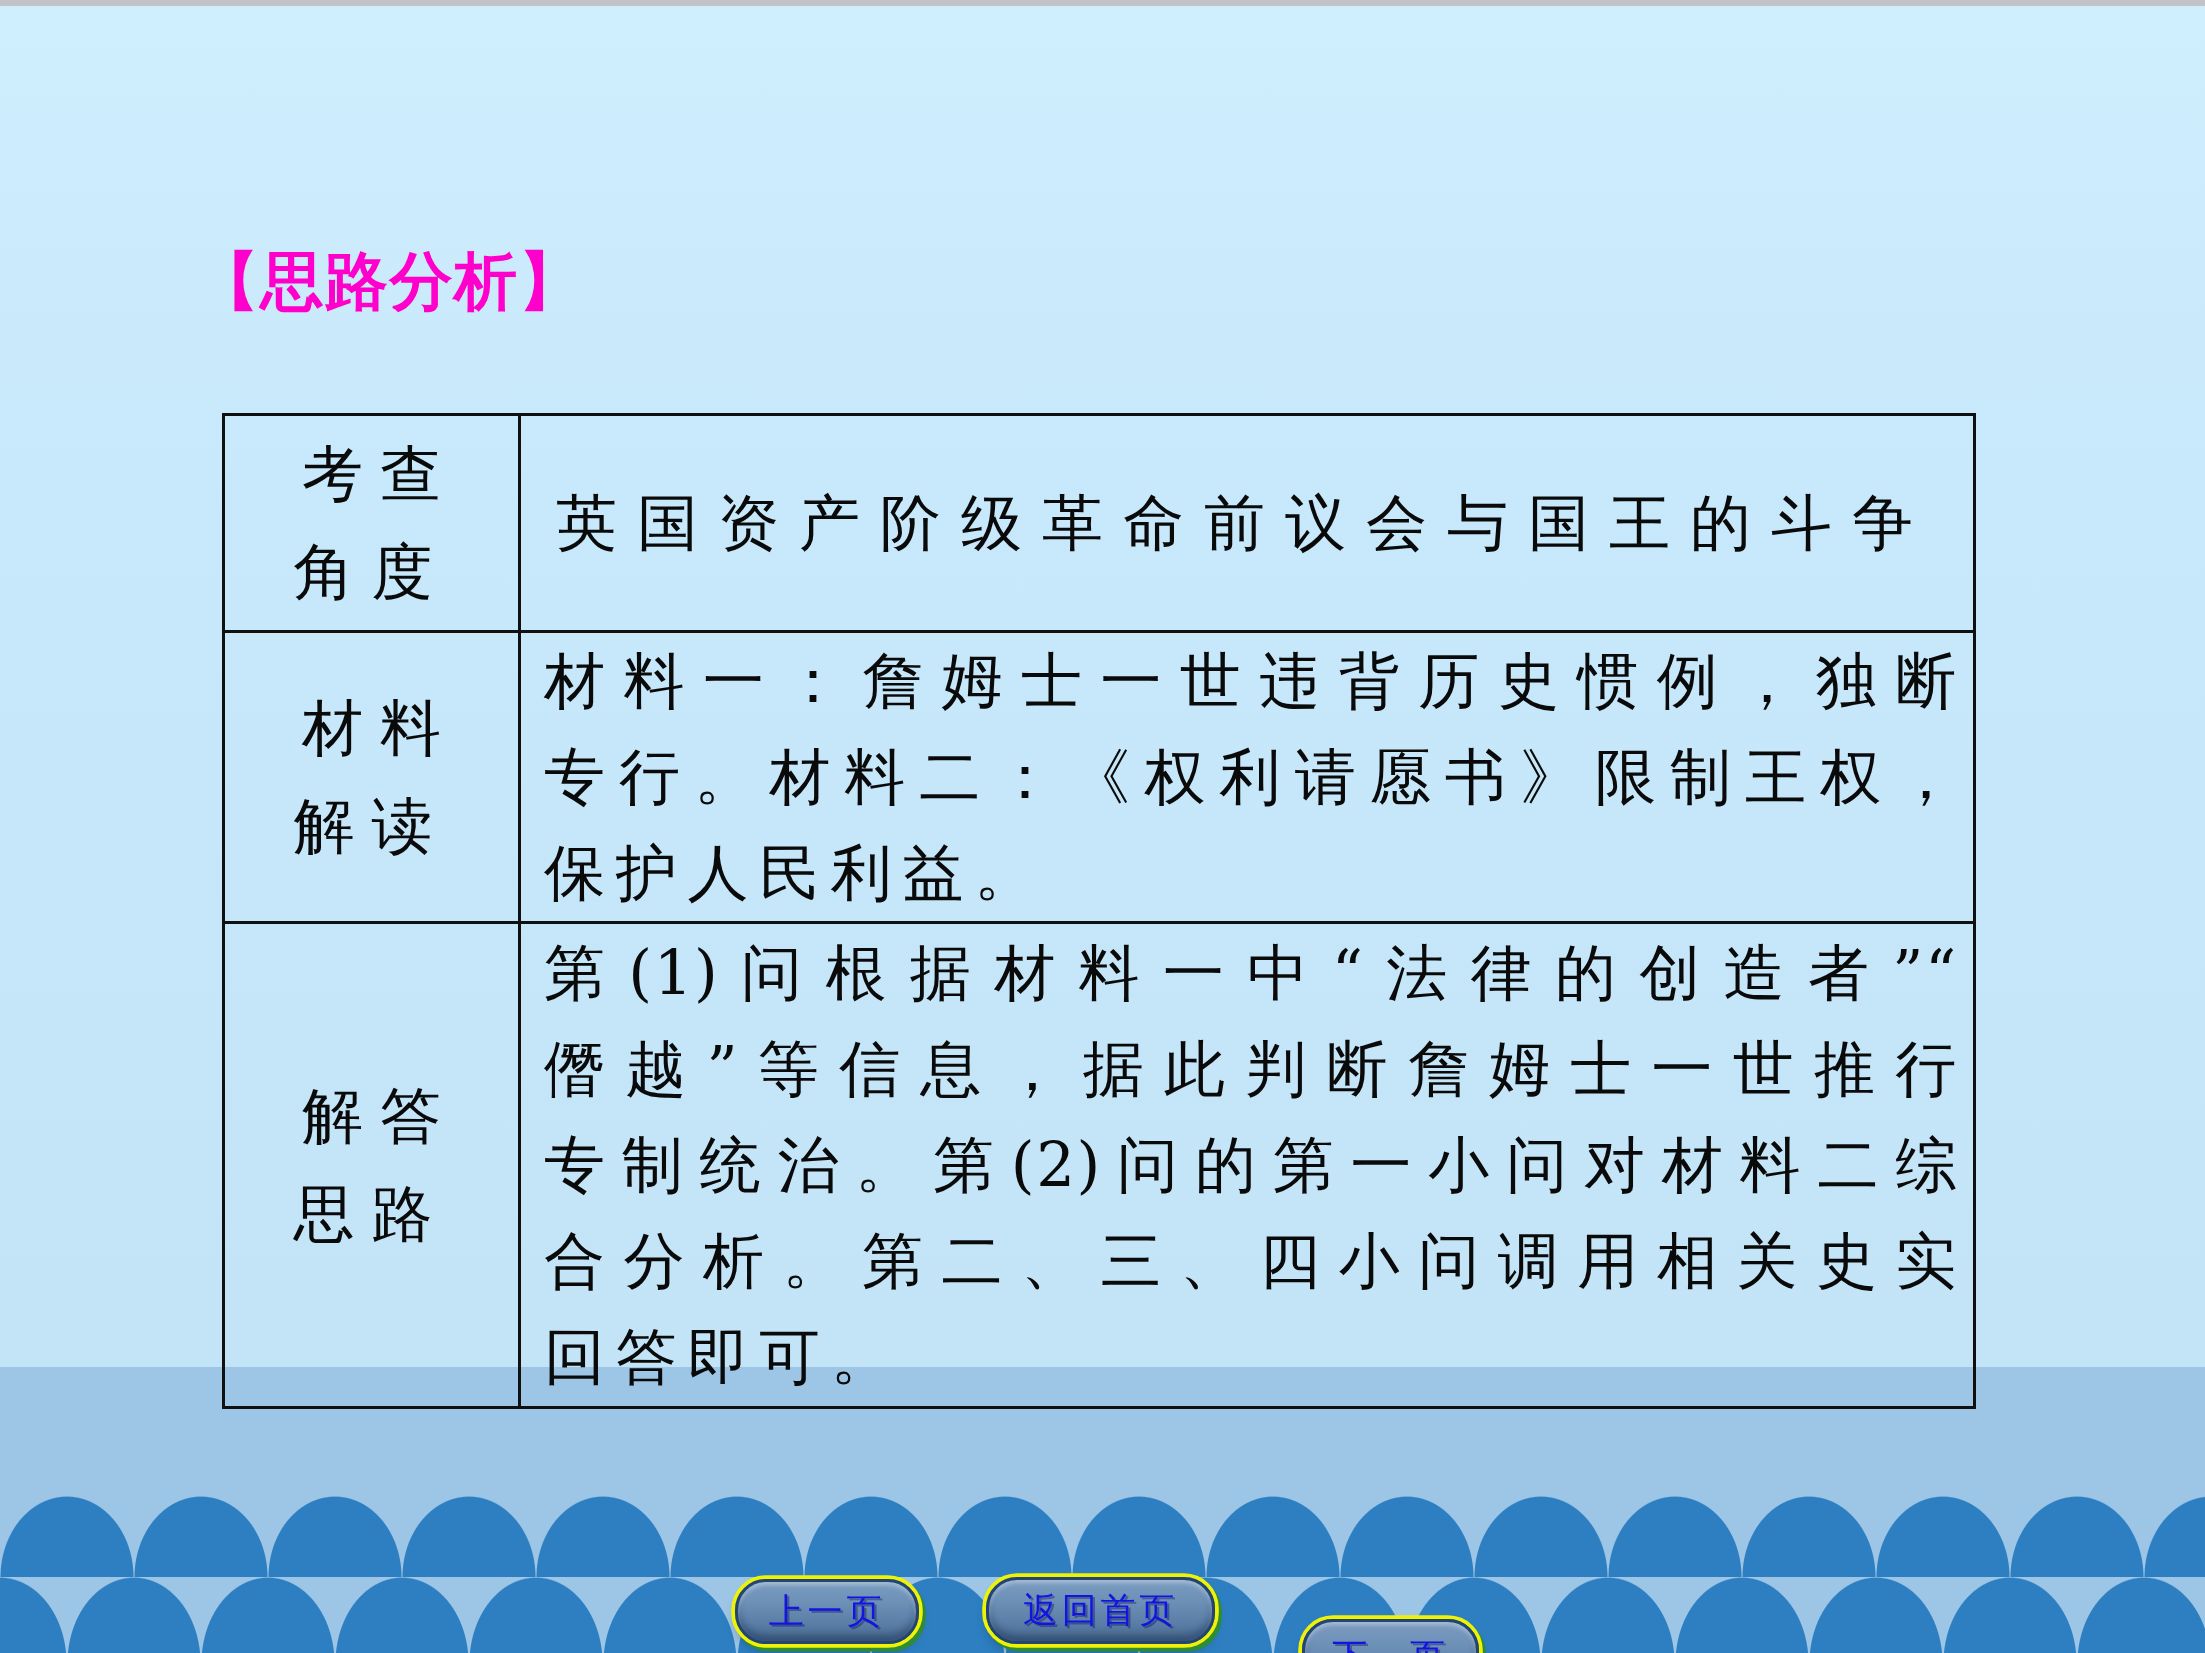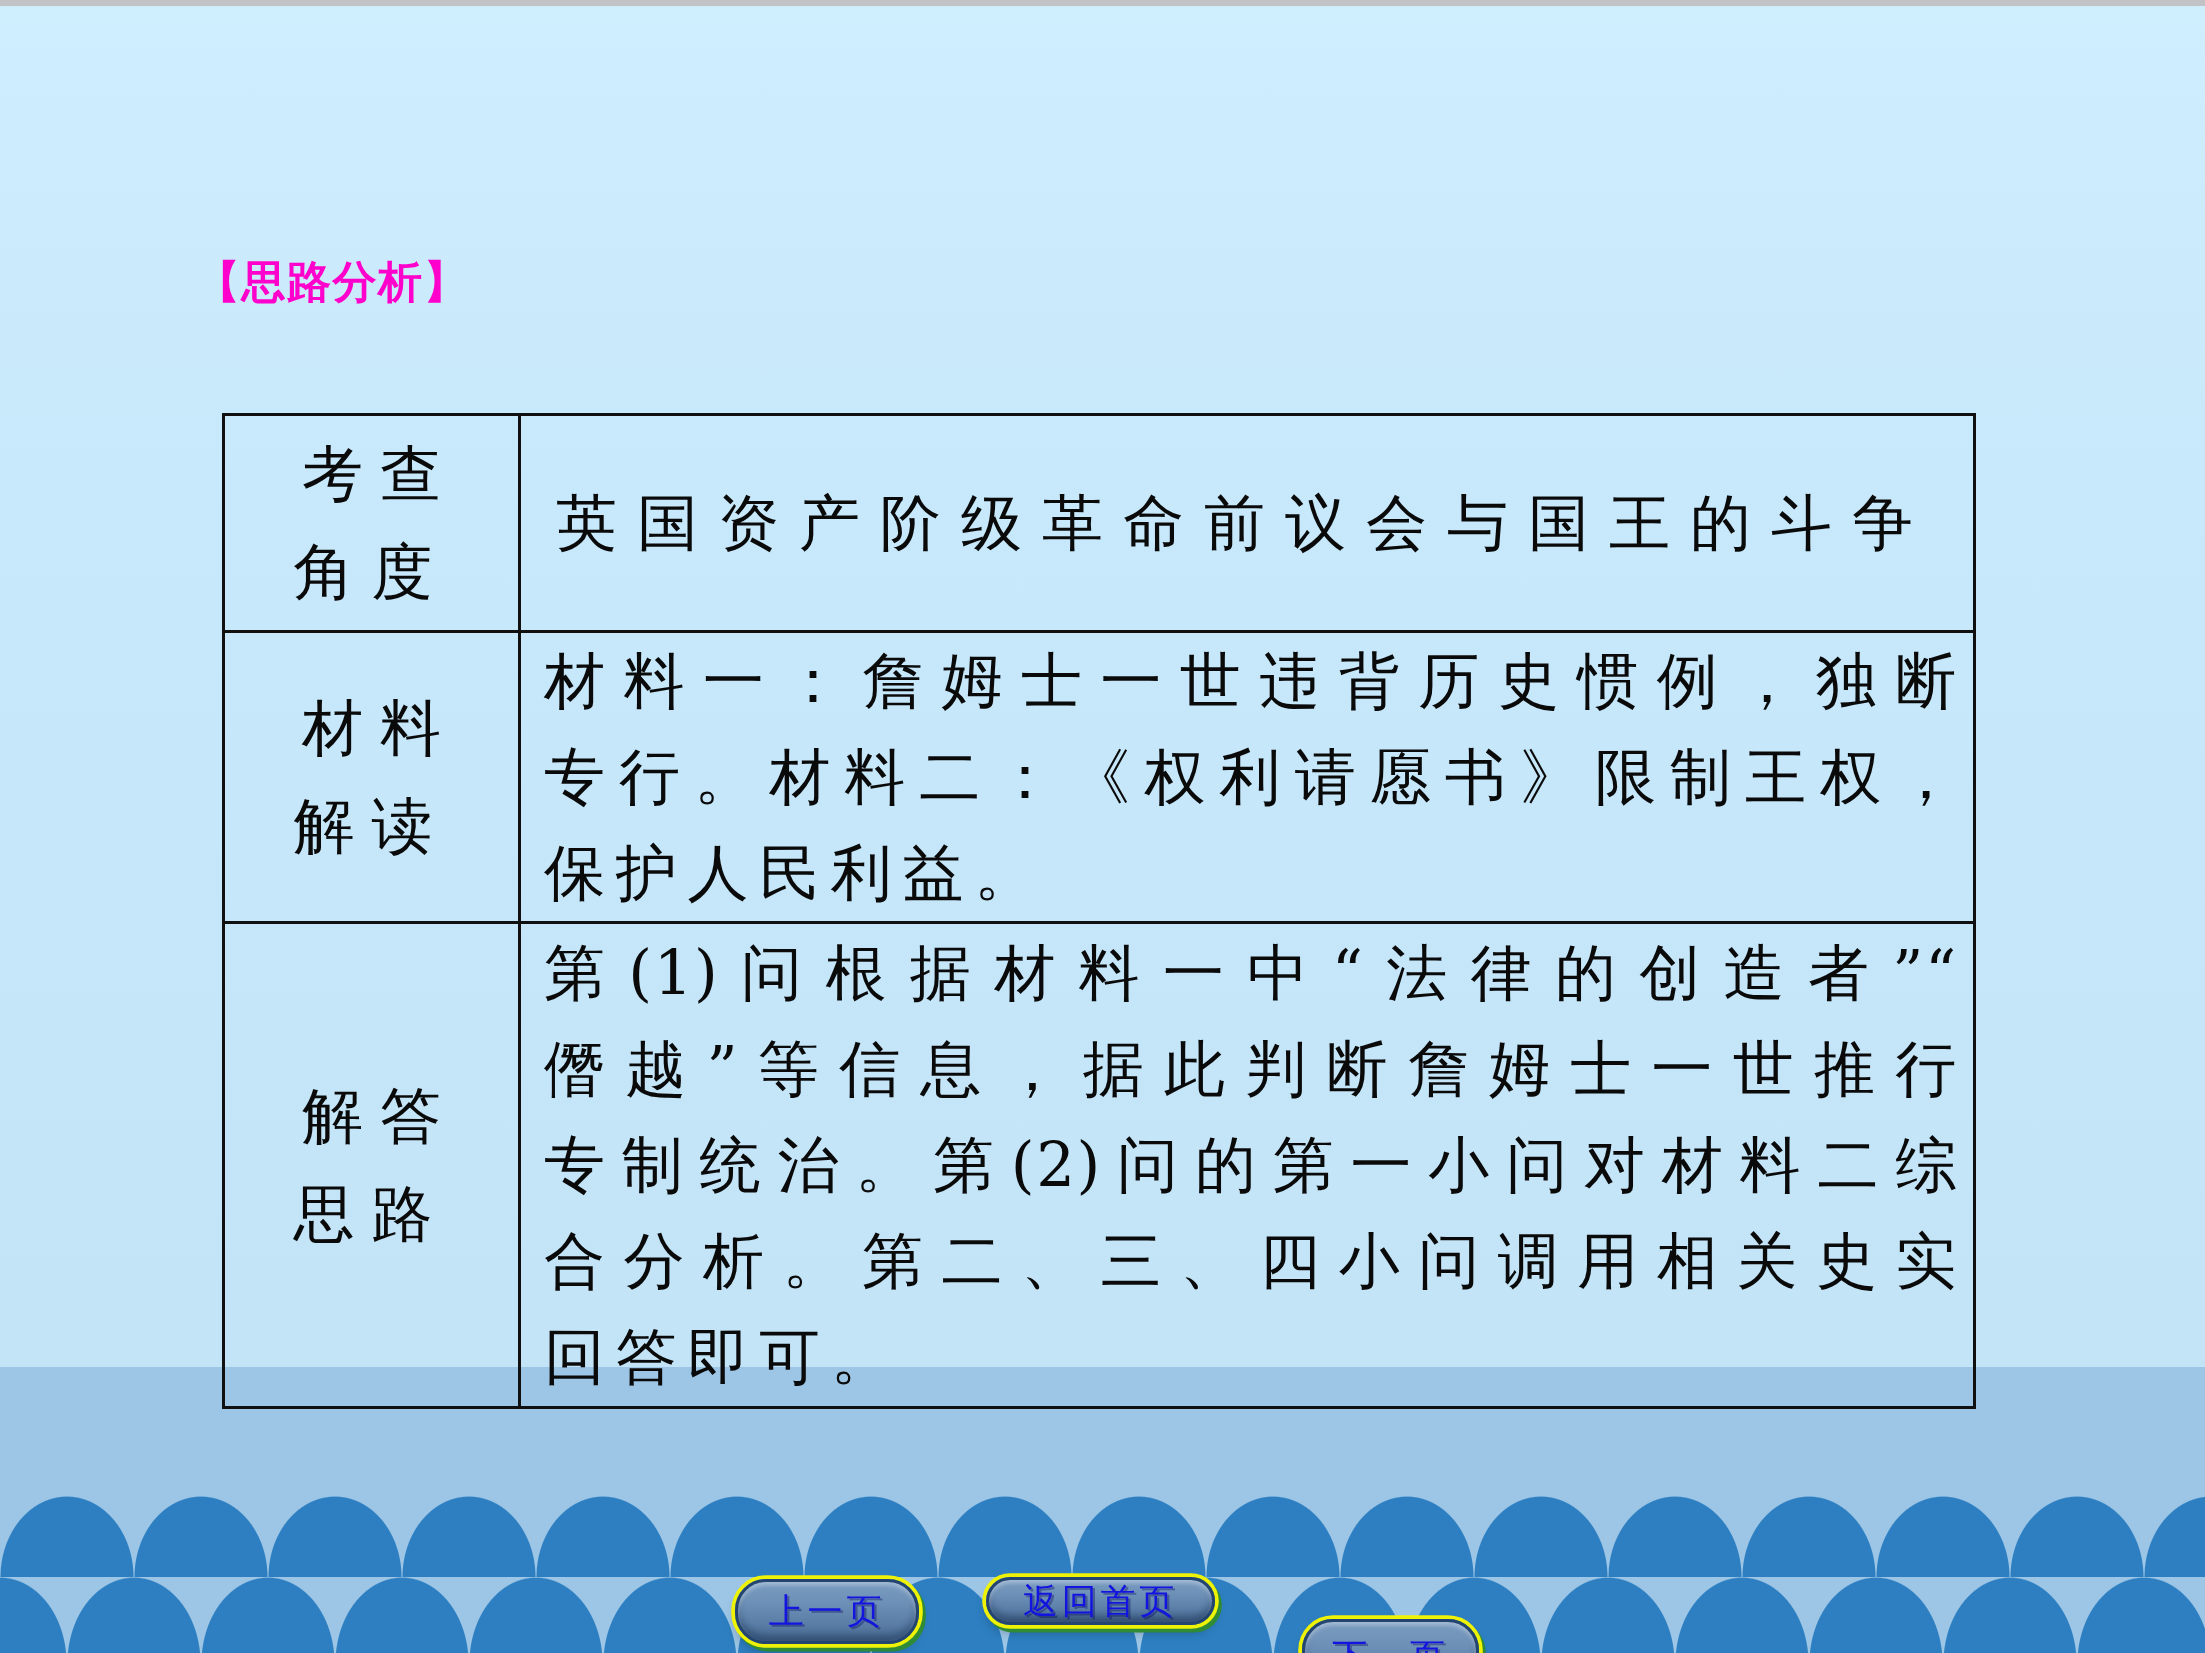--- a/index.html
+++ b/index.html
@@ -40,21 +40,21 @@
     left: 0; top: 1577px;
     width: 2205px; height: 77px;
     background-image: radial-gradient(67px 86px at 50% 100%, #2d7fc1 98.5%, rgba(45,127,193,0) 100%);
     background-size: 134px 86px;
     background-position: 67px 0;
     background-repeat: repeat-x;
   }
   .page-title {
     position: absolute;
     left: 196px; top: 243px;
-    font-size: 44px;
+    font-size: 63px;
     line-height: 77px;
     font-weight: bold;
     color: #ff00cc;
     letter-spacing: 1.5px;
   }
   table.analysis {
     position: absolute;
     left: 222px; top: 413px;
     width: 1754px;
     border-collapse: collapse;
@@ -114,21 +114,21 @@
     font-size: 35px;
     letter-spacing: 3.8px;
     text-shadow: 2.3px 2.3px 0 rgba(0,0,90,0.35);
     display: flex;
     align-items: center;
     justify-content: center;
     cursor: pointer;
     font-family: "Liberation Sans", sans-serif;
   }
   .btn-prev { left: 735px;  top: 1579px; width: 184px; height: 65px; }
-  .btn-home { left: 986px; top: 1577px; width: 229px; height: 48px; }
+  .btn-home { left: 986px; top: 1577px; width: 229px; height: 67px; }
   .btn-next { left: 1302px; top: 1579px; width: 177px; height: 74px; margin-top: 40px; }
 </style>
 </head>
 <body>
 
 <div class="page">
 
   <div class="top-gray-bar"></div>
 
   <div class="bottom-band"></div>

